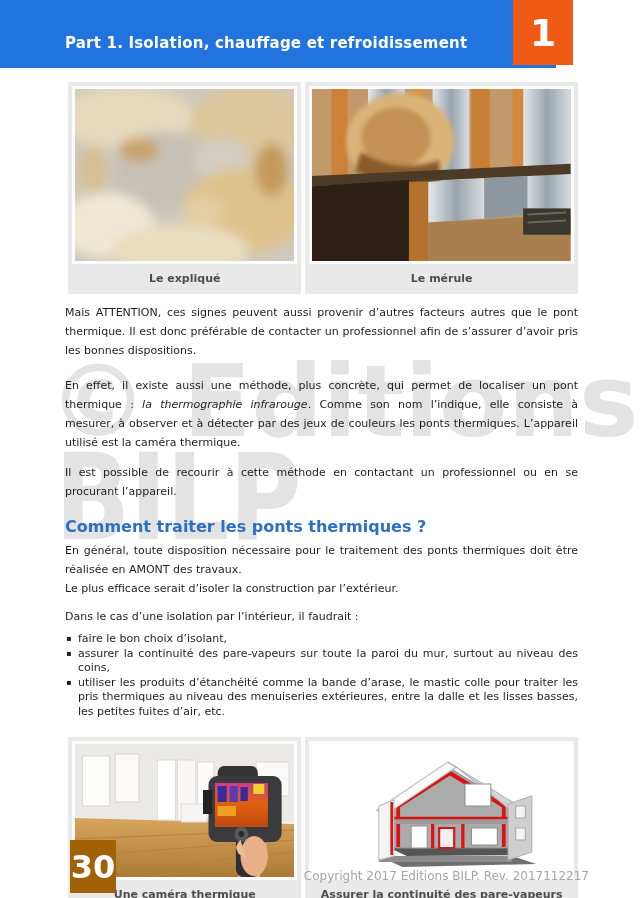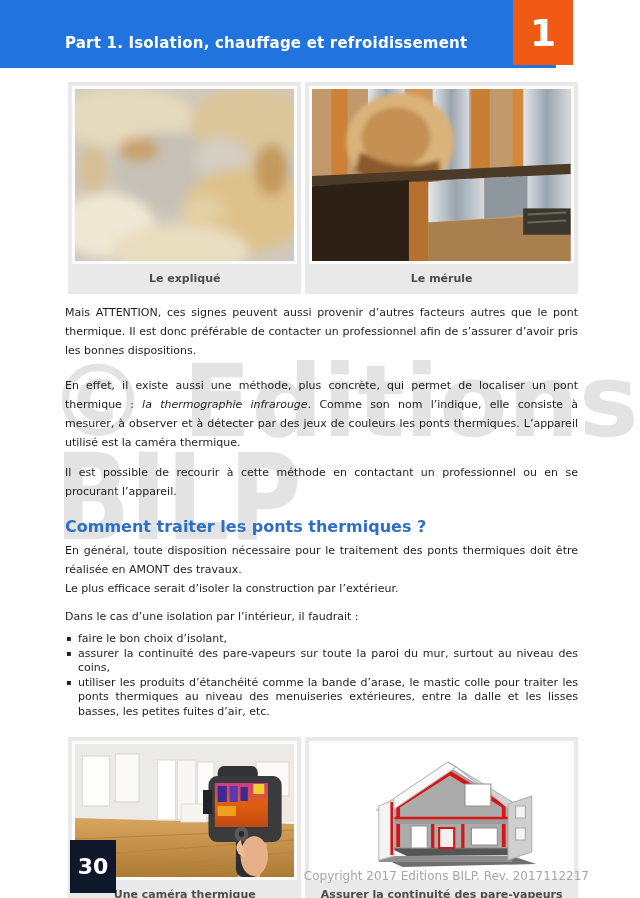--- a/index.html
+++ b/index.html
@@ -53,22 +53,22 @@
   ul.b2 { margin-top:8px; }
   li { position:relative; padding-left:13px; font-size:11px; line-height:14.5px; text-align:justify; }
   li::before { content:"▪"; position:absolute; left:1px; top:0; font-size:8px; color:#1e1e1e; }
   .fig-row.row2 { margin-top:18px; }
   p.p6 { margin-top:13px; }
   p.p7 { margin-top:11px; }
 
   
   .page-num {
     position:absolute; left:70px; top:840px; width:46px; height:53px;
-    background:#0f172a; z-index:2; display:flex; align-items:center; justify-content:center;
-    color:#fff; font-size:22px; font-weight:bold;
+    background:#a16207; z-index:2; display:flex; align-items:center; justify-content:center;
+    color:#fff; font-size:32px; font-weight:bold;
   }
   .copyright {
     position:absolute; right:51px; top:869px; z-index:2;
     font-size:12px; color:#a5a5a5; white-space:nowrap;
   }
 </style>
 </head>
 <body>
 
 <div class="page">
@@ -162,21 +162,21 @@
 
     <div class="subheading">Comment traiter les ponts thermiques ?</div>
 
     <p class="body-text p4"><span>En général, toute disposition nécessaire pour le traitement des ponts thermiques doit être réalisée en AMONT des travaux.</span><br><span>Le plus efficace serait d’isoler la construction par l’extérieur.</span></p>
 
     <p class="body-text p5">Dans le cas d’une isolation par l’intérieur, il faudrait :</p>
 
     <ul class="b1">
       <li>faire le bon choix d’isolant,</li>
       <li>assurer la continuité des pare-vapeurs sur toute la paroi du mur, surtout au niveau des coins,</li>
-      <li>utiliser les produits d’étanchéité comme la bande d’arase, le mastic colle pour traiter les ponts thermiques au niveau des menuiseries extérieures, entre la dalle et les lisses basses, les petites fuites d’air, etc.</li>
+      <li>utiliser les produits d’étanchéité comme la bande d’arase, le mastic colle pour traiter les pris thermiques au niveau des menuiseries extérieures, entre la dalle et les lisses basses, les petites fuites d’air, etc.</li>
     </ul>
 
     <div class="fig-row row2">
       <figure class="fig-l">
         <div class="photo">
           <svg viewBox="0 0 240 133" height="133" preserveAspectRatio="none">
             <defs>
               <linearGradient id="wood" x1="0" y1="0" x2="0" y2="1">
                 <stop offset="0" stop-color="#d8a55e"></stop>
                   <stop offset="1" stop-color="#ab7a34"></stop>

